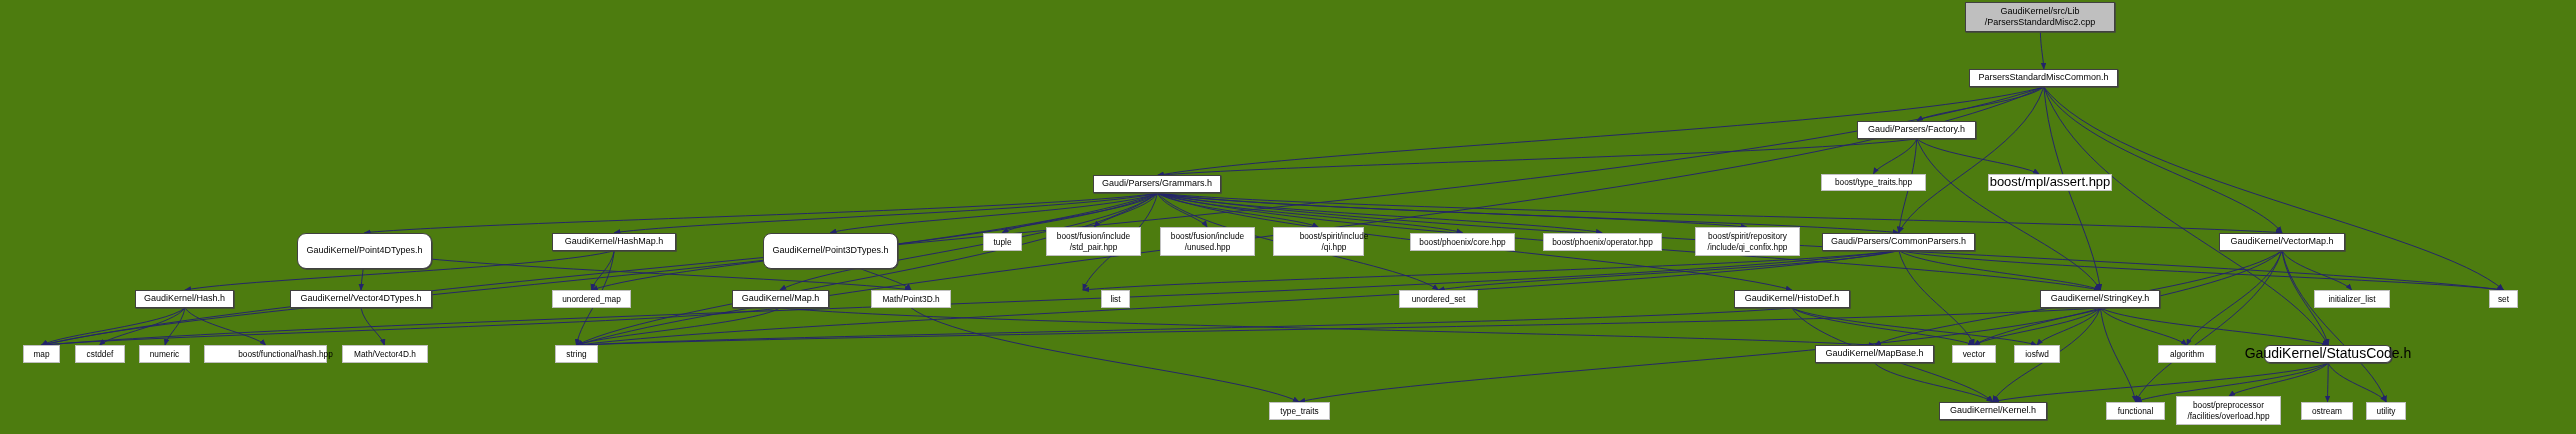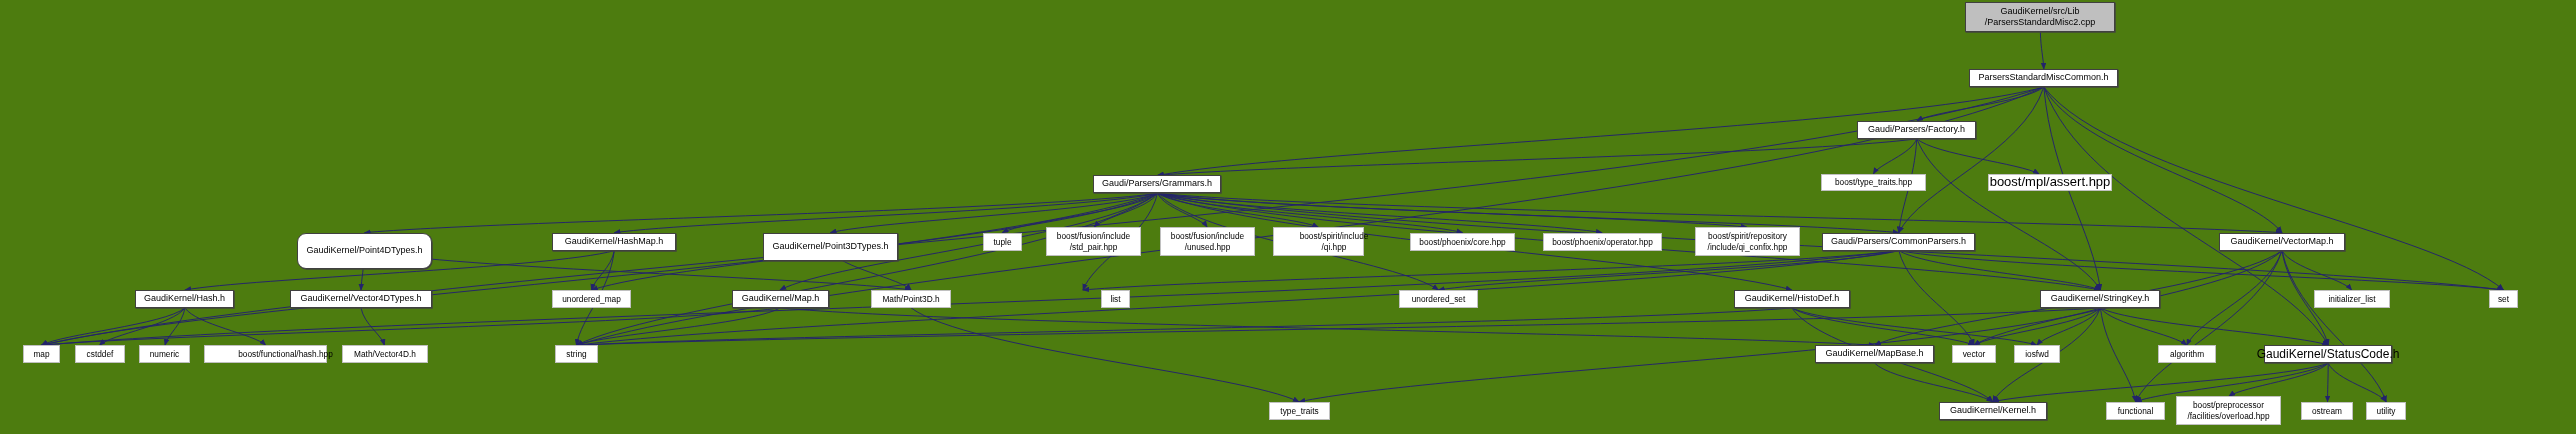--- a/index.html
+++ b/index.html
@@ -137,21 +137,21 @@
   <div id="node-layer">
       <div class="node root" style="left: 1965px; top: 2.1px; width: 150px; height: 30px; font-size: 9px;"><span class="lbl">GaudiKernel/src/Lib
 /ParsersStandardMisc2.cpp</span></div>
       <div class="node strong" style="left: 1969px; top: 69px; width: 149px; height: 18px; font-size: 9px;"><span class="lbl">ParsersStandardMiscCommon.h</span></div>
       <div class="node strong" style="left: 1857px; top: 121px; width: 119px; height: 18px; font-size: 9px;"><span class="lbl">Gaudi/Parsers/Factory.h</span></div>
       <div class="node light" style="left: 1821px; top: 174px; width: 105px; height: 16.6px; font-size: 8.3px;"><span class="lbl">boost/type_traits.hpp</span></div>
       <div class="node light" style="left: 1988px; top: 174px; width: 124px; height: 16.6px; font-size: 13px;"><span class="lbl">boost/mpl/assert.hpp</span></div>
       <div class="node strong" style="left: 1093px; top: 175px; width: 128px; height: 18px; font-size: 9px;"><span class="lbl">Gaudi/Parsers/Grammars.h</span></div>
       <div class="node strong" style="left: 297px; top: 233px; width: 135px; height: 36px; font-size: 9px; border-radius: 9px;"><span class="lbl">GaudiKernel/Point4DTypes.h</span></div>
       <div class="node strong" style="left: 552px; top: 233px; width: 124px; height: 18px; font-size: 9px;"><span class="lbl">GaudiKernel/HashMap.h</span></div>
-      <div class="node strong" style="left: 763px; top: 233px; width: 135px; height: 28px; font-size: 9px;"><span class="lbl">GaudiKernel/Point3DTypes.h</span></div>
+      <div class="node strong" style="left: 763px; top: 233px; width: 135px; height: 36px; font-size: 9px; border-radius: 8px;"><span class="lbl">GaudiKernel/Point3DTypes.h</span></div>
       <div class="node light" style="left: 983px; top: 233px; width: 39px; height: 18px; font-size: 8.3px;"><span class="lbl">tuple</span></div>
       <div class="node light" style="left: 1046px; top: 227px; width: 95px; height: 29px; font-size: 8.3px;"><span class="lbl">boost/fusion/include
 /std_pair.hpp</span></div>
       <div class="node light" style="left: 1160px; top: 227px; width: 95px; height: 29px; font-size: 8.3px;"><span class="lbl">boost/fusion/include
 /unused.hpp</span></div>
       <div class="node light" style="left: 1273px; top: 227px; width: 91px; height: 29px; font-size: 8.3px; padding-left: 31px;"><span class="lbl">boost/spirit/include
 /qi.hpp</span></div>
       <div class="node light" style="left: 1410px; top: 233px; width: 105px; height: 18px; font-size: 8.3px;"><span class="lbl">boost/phoenix/core.hpp</span></div>
       <div class="node light" style="left: 1543px; top: 233px; width: 119px; height: 18px; font-size: 8.3px;"><span class="lbl">boost/phoenix/operator.hpp</span></div>
       <div class="node light" style="left: 1695px; top: 227px; width: 105px; height: 29px; font-size: 8.3px;"><span class="lbl">boost/spirit/repository
@@ -172,21 +172,21 @@
       <div class="node light" style="left: 23px; top: 345px; width: 37px; height: 18px; font-size: 8.3px;"><span class="lbl">map</span></div>
       <div class="node light" style="left: 75px; top: 345px; width: 50px; height: 18px; font-size: 8.3px;"><span class="lbl">cstddef</span></div>
       <div class="node light" style="left: 139px; top: 345px; width: 51px; height: 18px; font-size: 8.3px;"><span class="lbl">numeric</span></div>
       <div class="node light" style="left: 204px; top: 345px; width: 123px; height: 18px; font-size: 8.3px; padding-left: 40px;"><span class="lbl">boost/functional/hash.hpp</span></div>
       <div class="node light" style="left: 342px; top: 345px; width: 86px; height: 18px; font-size: 8.3px;"><span class="lbl">Math/Vector4D.h</span></div>
       <div class="node light" style="left: 555px; top: 345px; width: 43px; height: 18px; font-size: 8.3px;"><span class="lbl">string</span></div>
       <div class="node strong" style="left: 1815px; top: 345px; width: 119px; height: 18px; font-size: 9px;"><span class="lbl">GaudiKernel/MapBase.h</span></div>
       <div class="node light" style="left: 1952px; top: 345px; width: 44px; height: 18px; font-size: 8.3px;"><span class="lbl">vector</span></div>
       <div class="node light" style="left: 2014px; top: 345px; width: 46px; height: 18px; font-size: 8.3px;"><span class="lbl">iosfwd</span></div>
       <div class="node light" style="left: 2158px; top: 345px; width: 58px; height: 18px; font-size: 8.3px;"><span class="lbl">algorithm</span></div>
-      <div class="node strong" style="left: 2264px; top: 345px; width: 128px; height: 18px; font-size: 12px;"><span class="lbl">GaudiKernel/StatusCode.h</span></div>
+      <div class="node strong" style="left: 2264px; top: 345px; width: 128px; height: 18px; font-size: 14px; border-radius: 6px;"><span class="lbl">GaudiKernel/StatusCode.h</span></div>
       <div class="node light" style="left: 1269px; top: 402px; width: 61px; height: 18px; font-size: 8.3px;"><span class="lbl">type_traits</span></div>
       <div class="node strong" style="left: 1939px; top: 402px; width: 108px; height: 18px; font-size: 9px;"><span class="lbl">GaudiKernel/Kernel.h</span></div>
       <div class="node light" style="left: 2106px; top: 402px; width: 59px; height: 18px; font-size: 8.3px;"><span class="lbl">functional</span></div>
       <div class="node light" style="left: 2176px; top: 396px; width: 105px; height: 29px; font-size: 8.3px;"><span class="lbl">boost/preprocessor
 /facilities/overload.hpp</span></div>
       <div class="node light" style="left: 2301px; top: 402px; width: 52px; height: 18px; font-size: 8.3px;"><span class="lbl">ostream</span></div>
       <div class="node light" style="left: 2366px; top: 402px; width: 40px; height: 18px; font-size: 8.3px;"><span class="lbl">utility</span></div>
     </div>
 </div>
 

